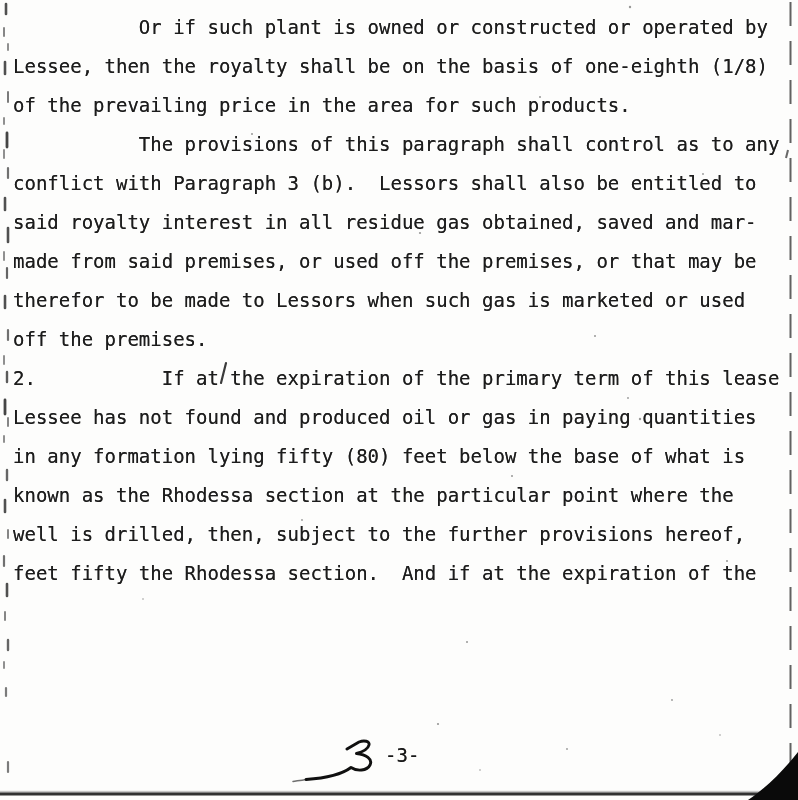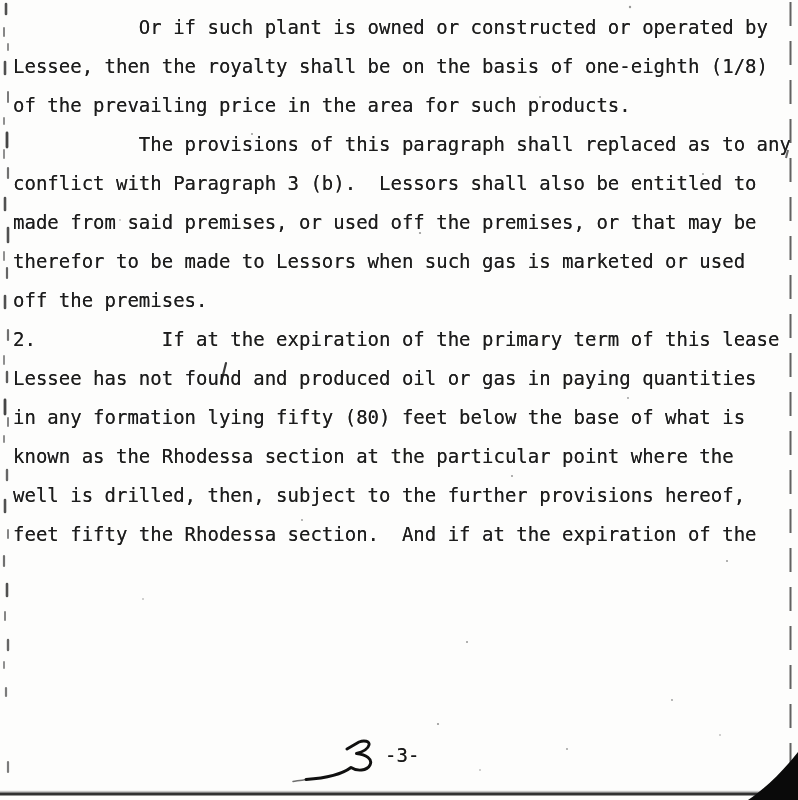--- a/index.html
+++ b/index.html
@@ -47,22 +47,23 @@
 </style>
 </head>
 <body>
 
 <div class="page">
 
   <div class="text-block">
       <div class="doc-line">           Or if such plant is owned or constructed or operated by</div>
       <div class="doc-line">Lessee, then the royalty shall be on the basis of one-eighth (1/8)</div>
       <div class="doc-line">of the prevailing price in the area for such products.</div>
-      <div class="doc-line">           The provisions of this paragraph shall replaced as to any</div>
+      <div class="doc-line">           The provisions of this paragraph shall control as to any</div>
       <div class="doc-line">conflict with Paragraph 3 (b).  Lessors shall also be entitled to</div>
+      <div class="doc-line">said royalty interest in all residue gas obtained, saved and mar-</div>
       <div class="doc-line">made from said premises, or used off the premises, or that may be</div>
       <div class="doc-line">therefor to be made to Lessors when such gas is marketed or used</div>
       <div class="doc-line">off the premises.</div>
       <div class="doc-line">2.           If at the expiration of the primary term of this lease</div>
       <div class="doc-line">Lessee has not found and produced oil or gas in paying quantities</div>
       <div class="doc-line">in any formation lying fifty (80) feet below the base of what is</div>
       <div class="doc-line">known as the Rhodessa section at the particular point where the</div>
       <div class="doc-line">well is drilled, then, subject to the further provisions hereof,</div>
       <div class="doc-line">feet fifty the Rhodessa section.  And if at the expiration of the</div>
     </div>

